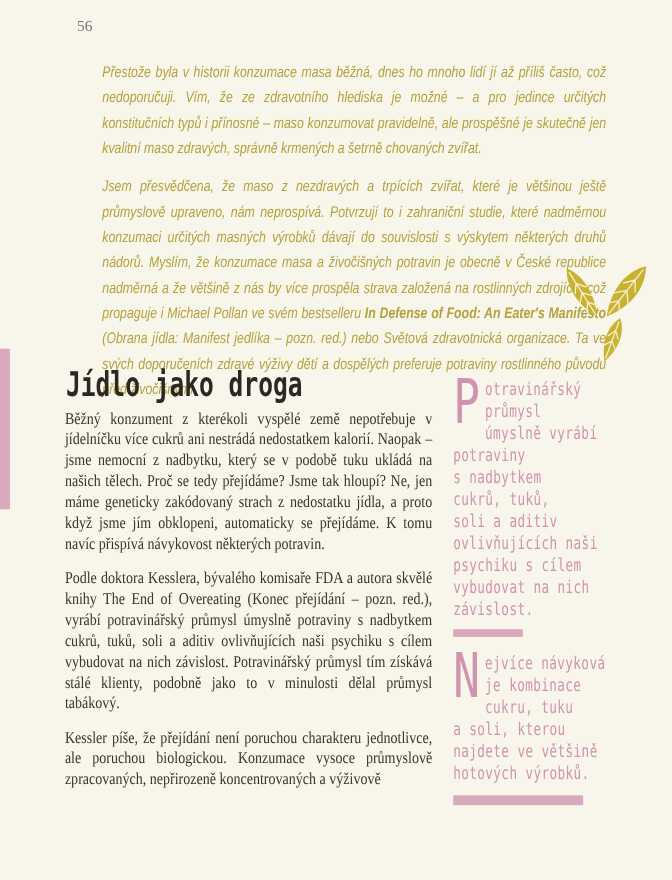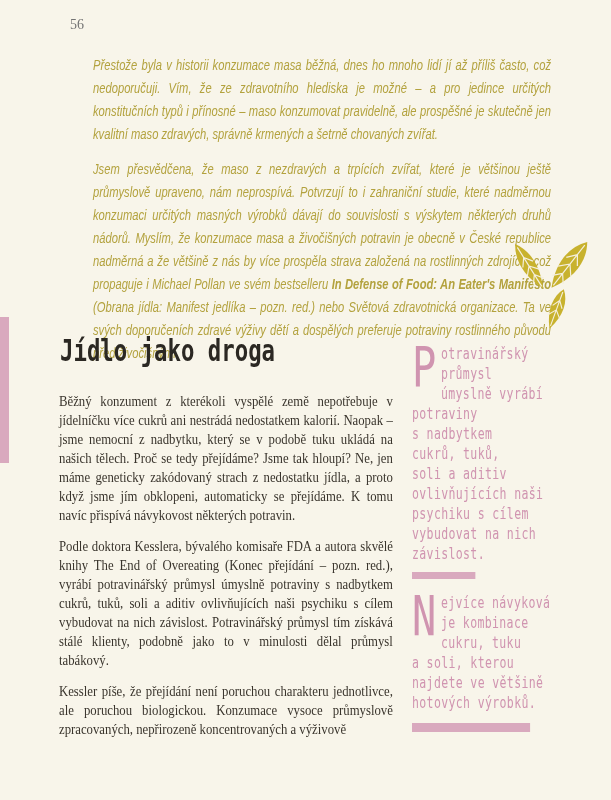--- a/index.html
+++ b/index.html
@@ -43,21 +43,21 @@
     font-family:"DejaVu Sans Mono", monospace;
     font-size:31px;line-height:36px;
     font-weight:bold;
     letter-spacing:0px;
     color:#2b2823;
     transform:scaleX(0.72);transform-origin:0 0;
     white-space:nowrap;
   }
   
   .body-col{
-    position:absolute;left:59px;top:392px;width:334px;
+    position:absolute;left:59px;top:372px;width:334px;
   }
   .cx85{transform:scaleX(0.85);transform-origin:0 0;width:117.6%;}
   .body-col p{
     margin:0 0 12px 0;
     font-family:"Liberation Serif", serif;
     font-size:15px;line-height:19px;
     text-align:justify;
     color:#39342c;
   }
   

